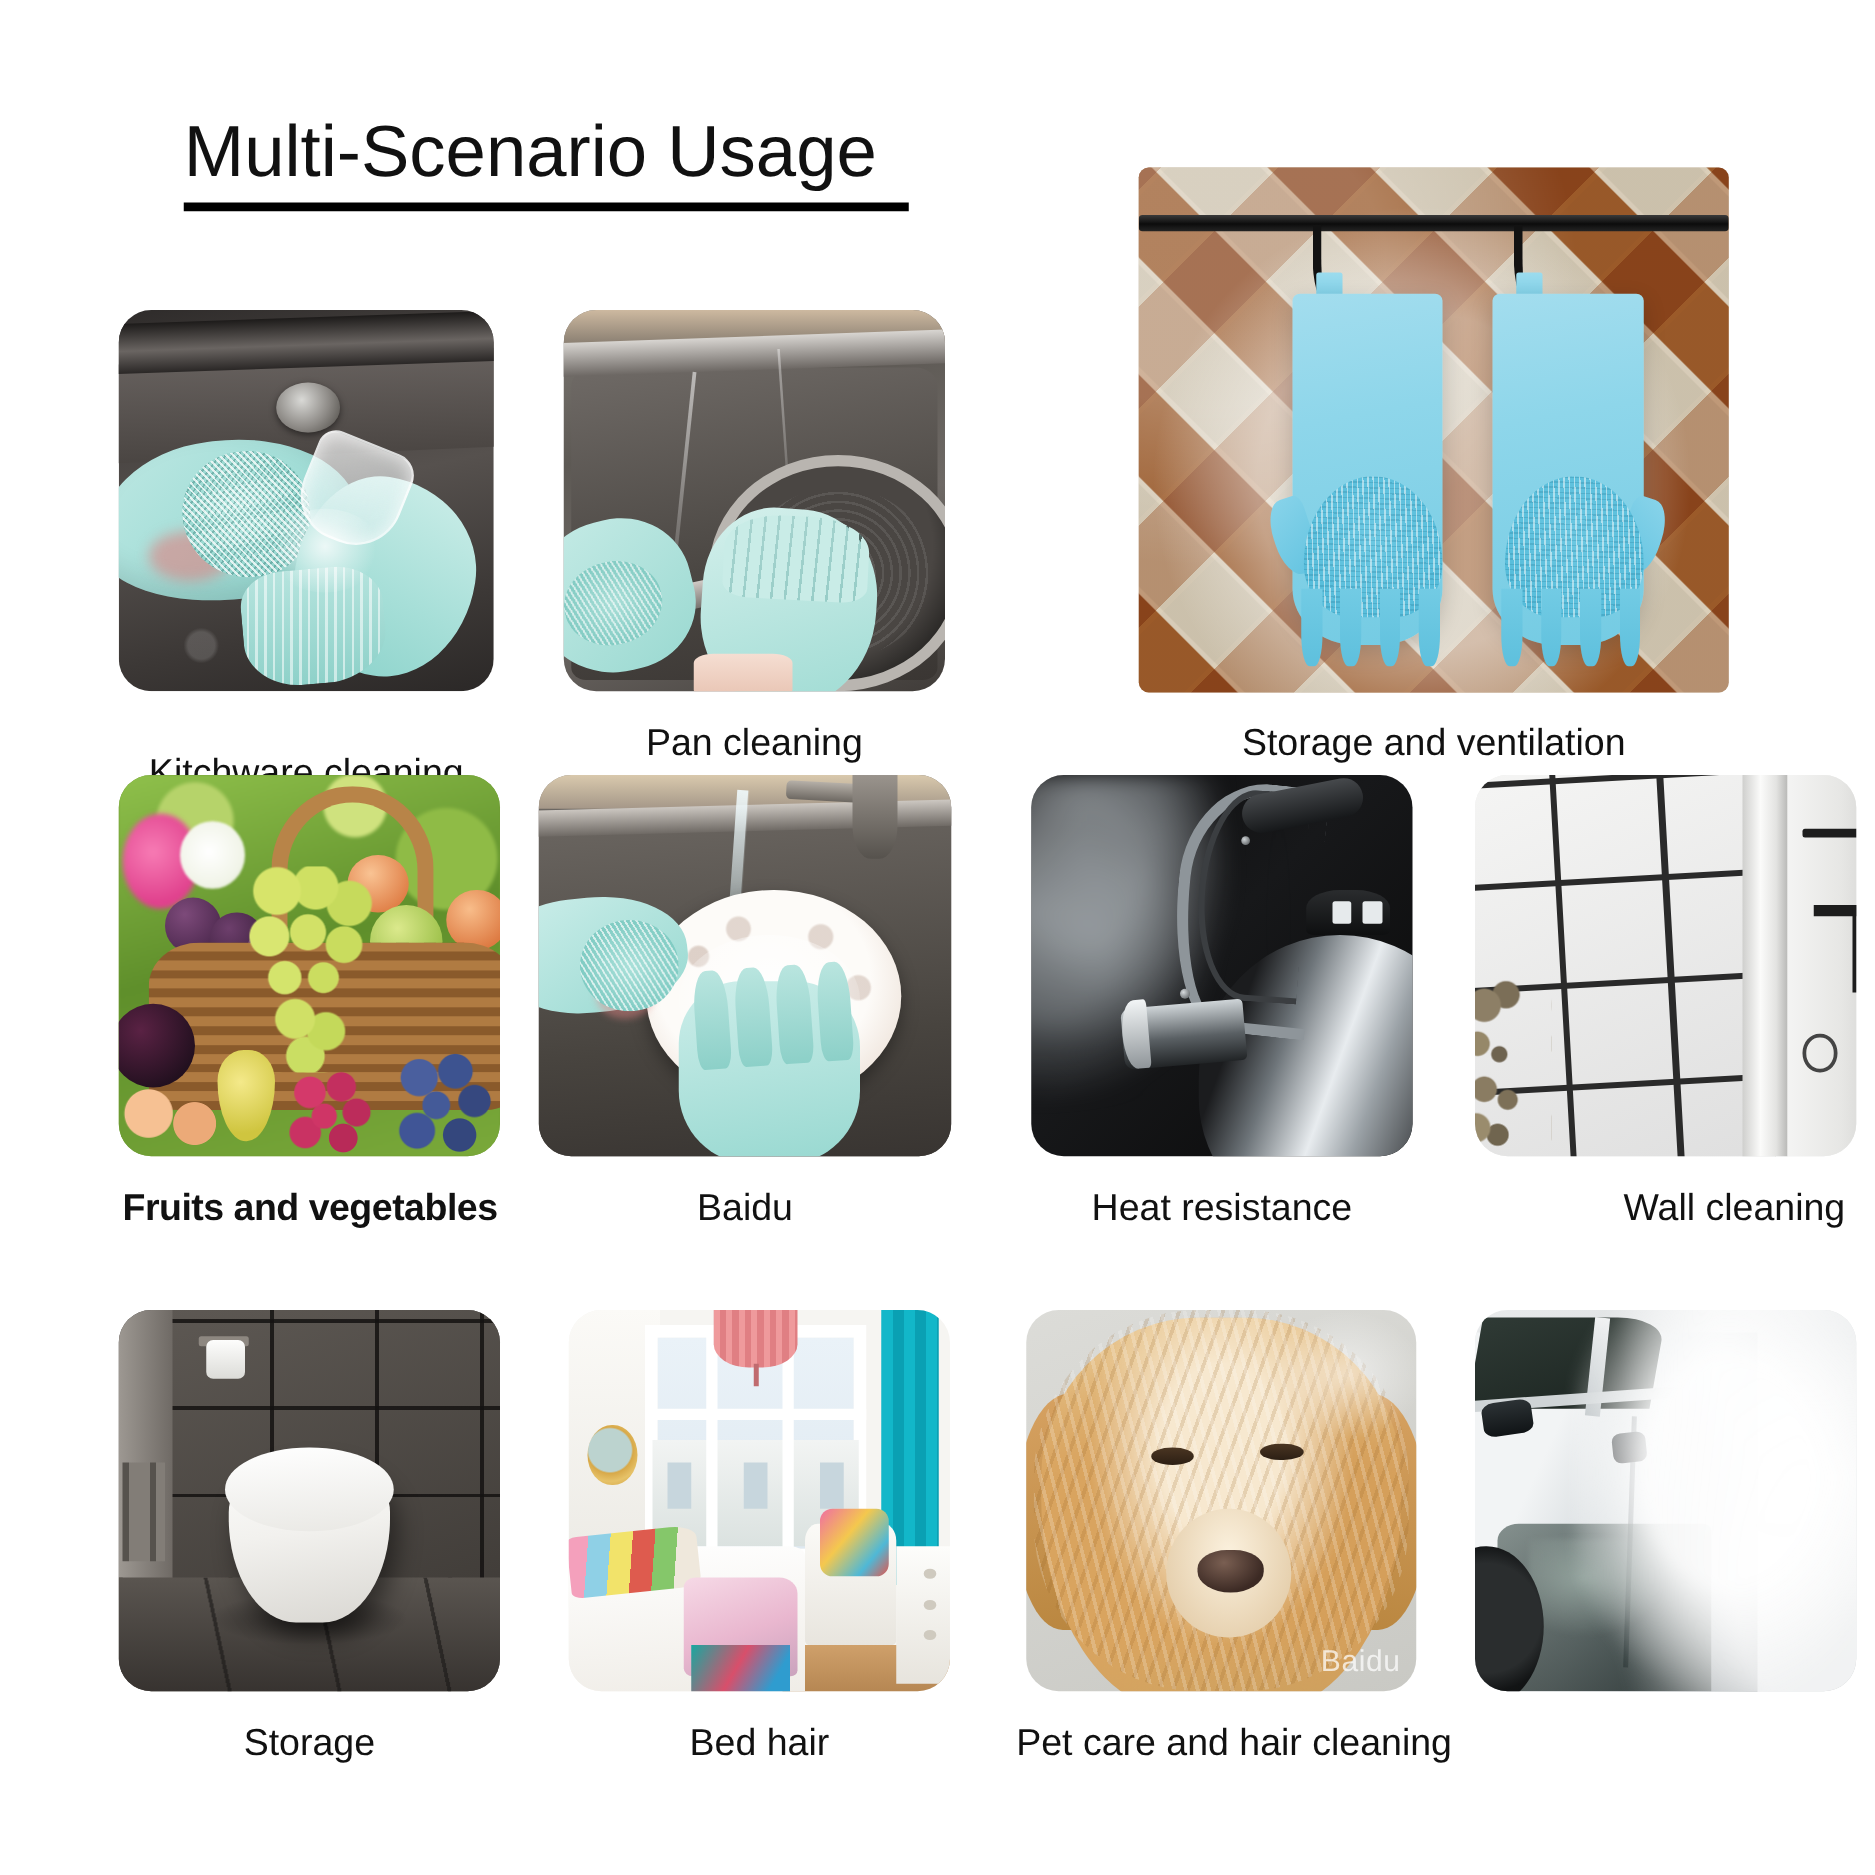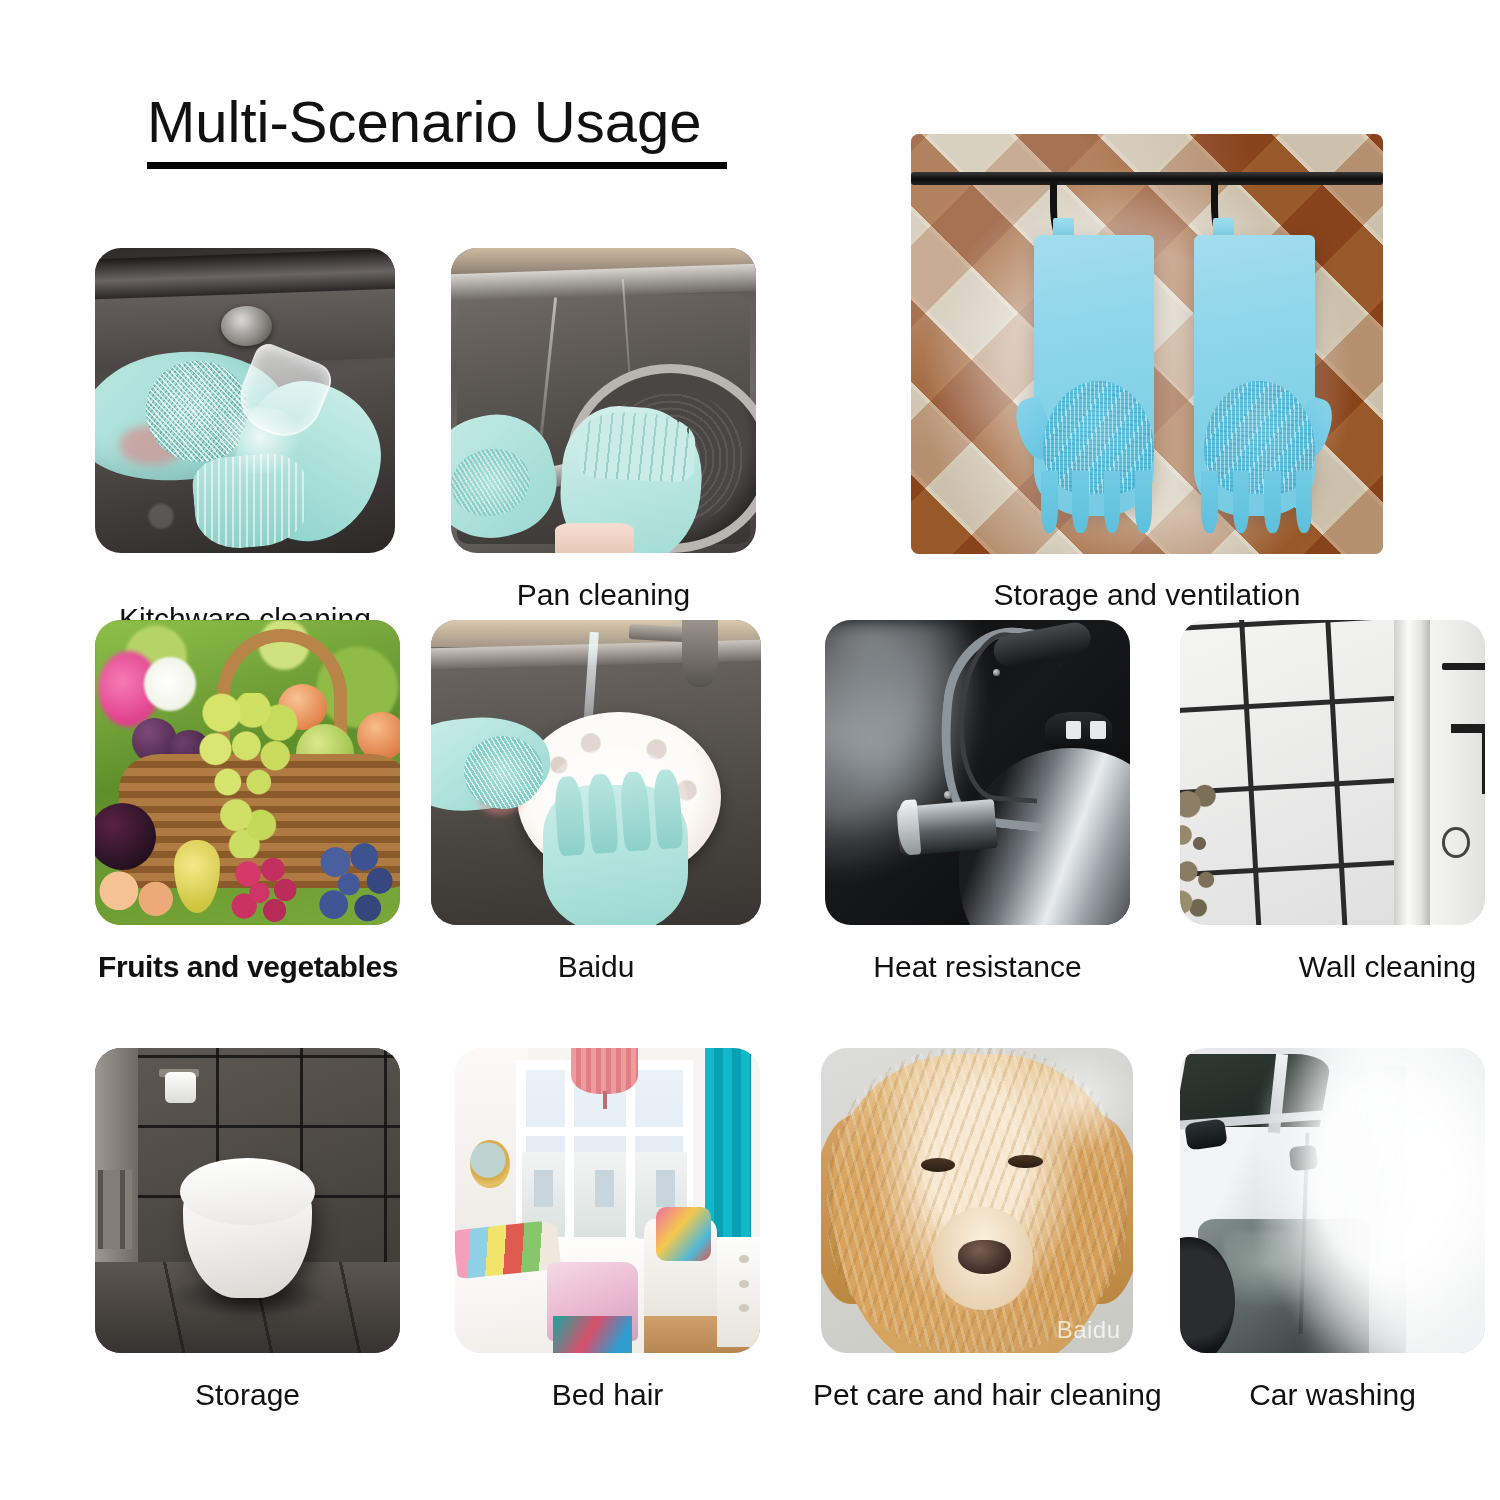--- a/index.html
+++ b/index.html
@@ -935,15 +935,14 @@
       <div class="cr-winframe"></div>
       <div class="cr-seam"></div>
       <div class="cr-handle1"></div>
       <div class="cr-handle2"></div>
       <div class="cr-lower"></div>
       <div class="cr-refl"></div>
       <div class="cr-wheel"></div>
       <div class="cr-spray"></div>
     </div>
   </div>
-  <div class="caption" style="left:1137px;top:1380px;width:305px;">Car washing</div>
 
 </div>
 
 </body></html>

